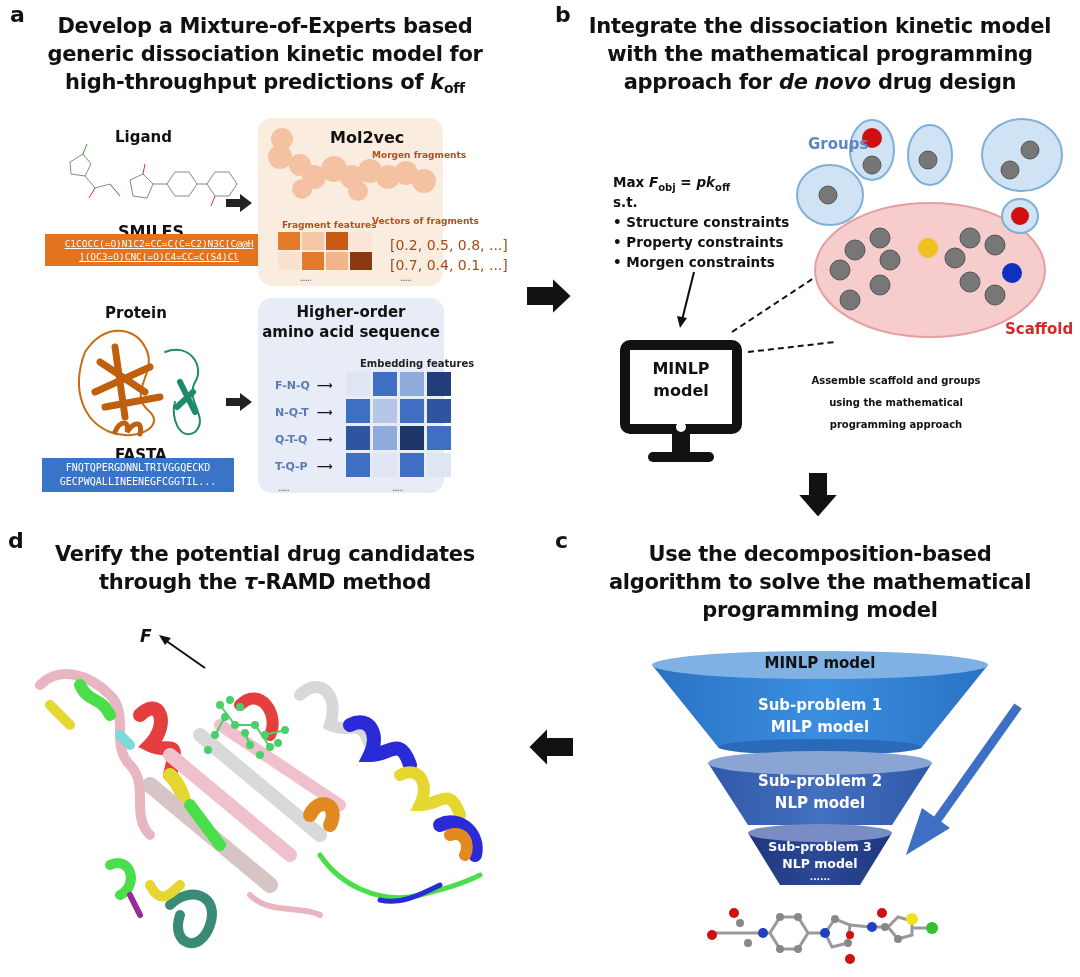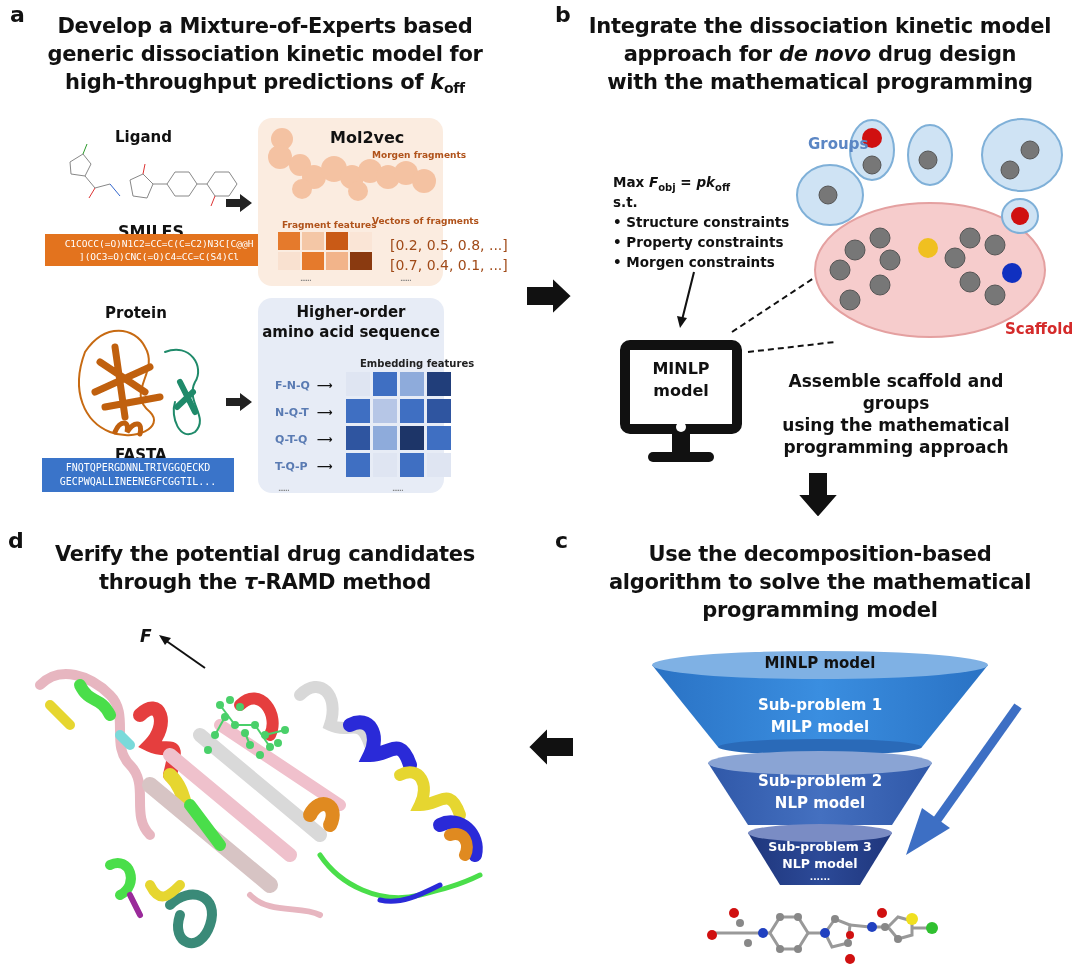--- a/index.html
+++ b/index.html
@@ -45,21 +45,21 @@
     <polygon points="75,40 88,34 98,44 92,58 78,56"></polygon>
     <line x1="88" y1="34" x2="90" y2="24" stroke="#d33"></line>
     <line x1="98" y1="44" x2="112" y2="44"></line>
     <polygon points="112,44 120,32 134,32 142,44 134,56 120,56"></polygon>
     <line x1="142" y1="44" x2="152" y2="44"></line>
     <polygon points="152,44 160,32 174,32 182,44 174,56 160,56"></polygon>
     <line x1="160" y1="56" x2="156" y2="66" stroke="#d33"></line>
   </g>
 </svg>
 <div class="abs sublabel" style="left:118px;top:222px;font-size:16px;">SMILES</div>
-<div class="abs box-orange" style="left:45px;top:234px;width:228px;">
+<div class="abs box-orange" style="left:45px;top:234px;width:228px;text-decoration:underline;">
   <div>C1COCC(=O)N1C2=CC=C(C=C2)N3C[C@@H</div>
   <div>](OC3=O)CNC(=O)C4=CC=C(S4)Cl</div>
 </div>
 
 <svg class="abs" style="left:226px;top:194px;" width="26" height="18" viewBox="0 0 26 18">
     <polygon points="0,5 14,5 14,0 26,9 14,18 14,13 0,13" fill="#222"></polygon>
   </svg>
 
 <div class="abs card-orange" style="left:258px;top:118px;width:185px;height:168px;"></div>
 <svg class="abs" style="left:262px;top:125px;" width="180" height="80" viewBox="0 0 180 80">
@@ -162,22 +162,22 @@
 <div class="abs dots" style="left:278px;top:482px;">......</div>
 <div class="abs dots" style="left:392px;top:482px;">......</div>
 
 <svg class="abs" style="left:524px;top:276px;" width="50" height="40" viewBox="0 0 50 40">
     <polygon points="2,10 28,10 28,1 48,20 28,39 28,30 2,30" fill="#111" stroke="#fff" stroke-width="2"></polygon>
   </svg>
 
 <div class="panel-letter" style="left:555px;top:2px;">b</div>
 <div class="title" style="left:575px;top:12px;width:490px;">
   <div>Integrate the dissociation kinetic model</div>
+  <div>with the mathematical programming</div>
   <div><span>approach for </span><i>de novo</i><span> drug design</span></div>
-  <div>with the mathematical programming</div>
 </div>
 
 <div class="abs constraint" style="left:613px;top:172px;">
   <span>Max </span><i>F</i><sub style="font-size:10px">obj</sub><span> = </span><i>pk</i><sub style="font-size:10px">off</sub>
 </div>
 <div class="abs constraint" style="left:613px;top:192px;">s.t.</div>
 <div class="abs" style="left:613px;top:212px;">
   <div class="constraint">• <span>Structure constraints</span></div>
   <div class="constraint">• <span>Property constraints</span></div>
   <div class="constraint">• <span>Morgen constraints</span></div>
@@ -228,21 +228,21 @@
     <circle cx="190" cy="172" r="10"></circle>
       <circle cx="215" cy="185" r="10"></circle>
   </g>
   <circle cx="92" cy="28" r="10" fill="#d01010"></circle>
   <circle cx="240" cy="106" r="9" fill="#d01010"></circle>
   <circle cx="148" cy="138" r="10" fill="#f0c020"></circle>
   <circle cx="232" cy="163" r="10" fill="#1030c0"></circle>
 </svg>
 <div class="abs sublabel" style="left:808px;top:135px;font-size:15px;color:#5b86c4;">Groups</div>
 <div class="abs sublabel" style="left:1005px;top:320px;font-size:15px;color:#d42a2a;">Scaffold</div>
-<div class="abs sublabel" style="left:765px;top:370px;width:262px;text-align:center;font-size:17px;line-height:22px;">
+<div class="abs sublabel" style="left:765px;top:370px;width:262px;text-align:center;font-size:10px;line-height:22px;">
   <div>Assemble scaffold and groups</div>
   <div>using the mathematical</div>
   <div>programming approach</div>
 </div>
 
 <svg class="abs" style="left:795px;top:470px;" width="46" height="50" viewBox="0 0 46 50">
     <polygon points="13,2 33,2 33,24 44,24 23,48 2,24 13,24" fill="#111" stroke="#fff" stroke-width="2"></polygon>
   </svg>
 
 <div class="panel-letter" style="left:555px;top:528px;">c</div>

